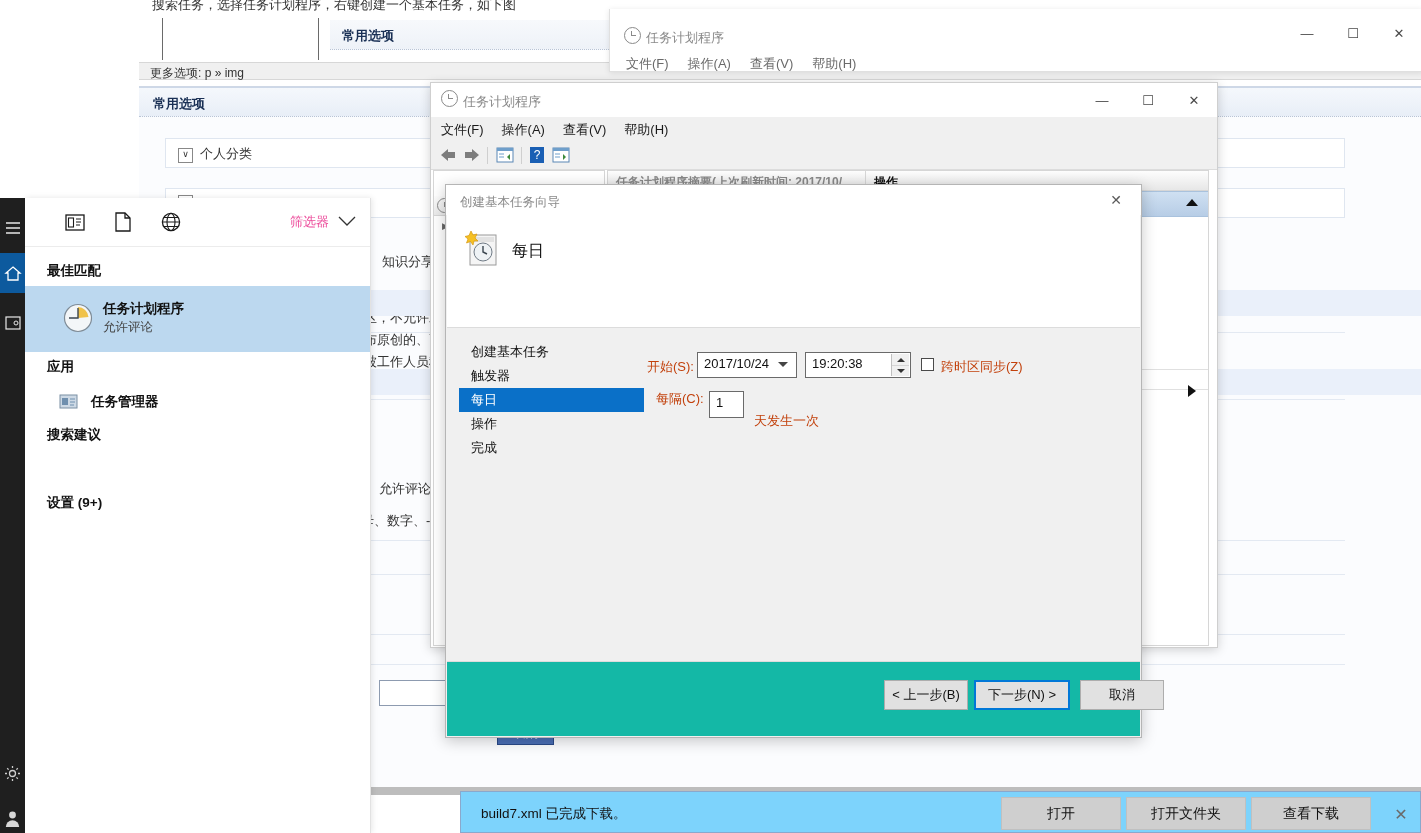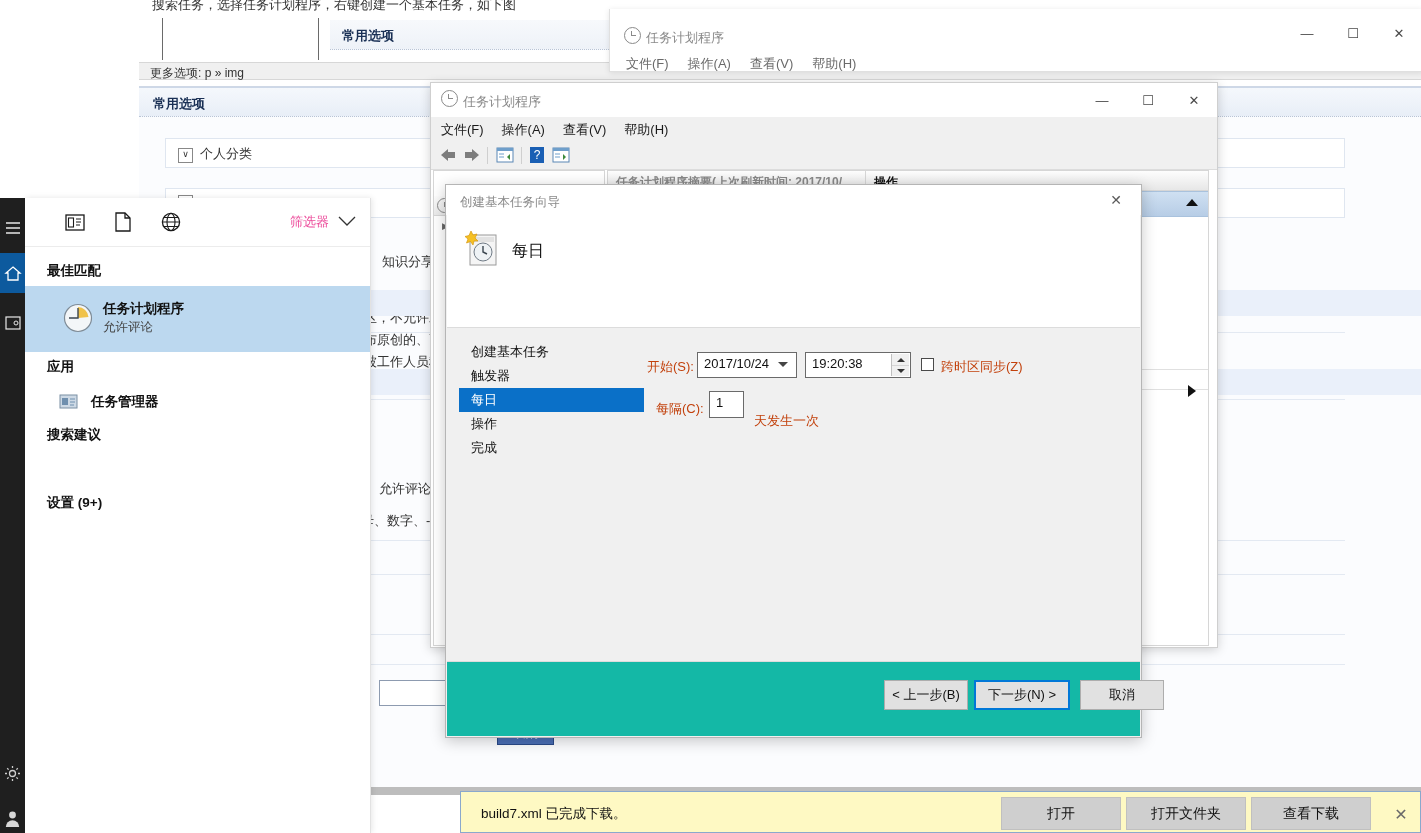--- a/index.html
+++ b/index.html
@@ -206,21 +206,21 @@
   .sp-best .t1 { position:absolute; left:78px; top:14px; font-size:13.5px; font-weight:bold; color:#111; }
   .sp-best .t2 { position:absolute; left:78px; top:33px; font-size:12.5px; color:#444; }
   .sp-row { position:absolute; left:0; width:100%; height:30px; }
   .sp-row .ico { position:absolute; left:34px; top:4px; }
   .sp-row .lbl { position:absolute; left:66px; top:5px; font-size:13.5px; font-weight:bold; color:#111; white-space:nowrap; }
   .sp-row .lbl .dim { font-weight:normal; color:#777; }
 
   
   .dlbar {
     position:absolute; left:460px; top:791px; width:961px; height:42px;
-    background:#fef9c3; border:1px solid #8aa8cc; box-sizing:border-box;
+    background:#7dd3fc; border:1px solid #8aa8cc; box-sizing:border-box;
   }
   .dlbar .msg { position:absolute; left:20px; top:13px; font-size:13.5px; color:#111; white-space:nowrap; }
   .dlbtn {
     position:absolute; top:5px; height:33px; background:#cfcfcf; border:1px solid #c0c0c0;
     display:flex; align-items:center; justify-content:center; font-size:14px; color:#111; box-sizing:border-box;
   }
   .dlbar .x { position:absolute; right:6px; top:9px; width:26px; height:26px; display:flex; align-items:center; justify-content:center; color:#6a6a6a; font-size:16px; }
 
   .clockicon { display:inline-block; width:15px; height:15px; border-radius:50%; border:1px solid #8a8a8a; position:relative; }
   .clockicon::before { content:""; position:absolute; left:6px; top:3px; width:1px; height:5px; background:#8a8a8a; }
@@ -419,21 +419,21 @@
               </span>
             <span class="dn">
                 <span class="tri-dn"></span>
               </span>
           </span>
         </div>
 
         <span class="cbx" style="left:274px; top:30px;"></span>
         <div class="wiz-label" style="left:294px; top:30px;">跨时区同步(Z)</div>
 
-        <div class="wiz-label" style="left:9px; top:72px;">每隔(C):</div>
+        <div class="wiz-label" style="left:9px; top:62px;">每隔(C):</div>
         <div class="inp" style="left:62px; top:63px; width:35px; height:27px;">
           <span>1</span>
         </div>
         <div class="wiz-label" style="left:107px; top:70px;margin-top:14px;">天发生一次</div>
       </div>
     </div>
 
     <div class="footer">
       <div class="wbtn-dlg" style="left:437px; width:84px;">&lt; 上一步(B)</div>
       <div class="wbtn-dlg primary" style="left:527px; width:96px;">下一步(N) &gt;</div>

